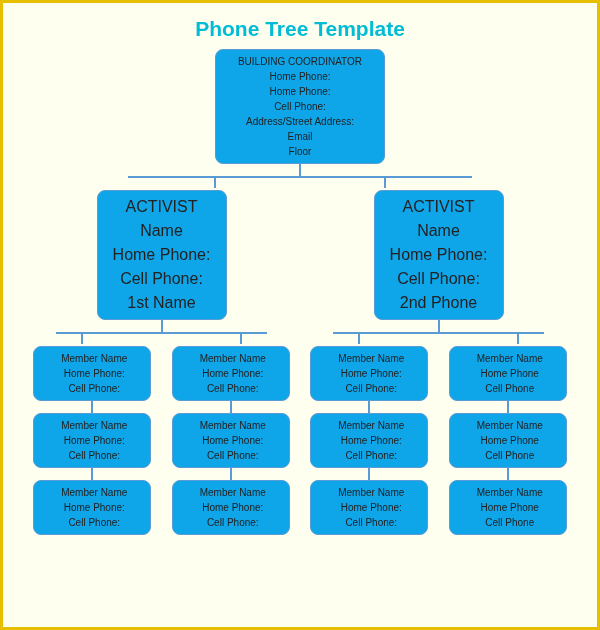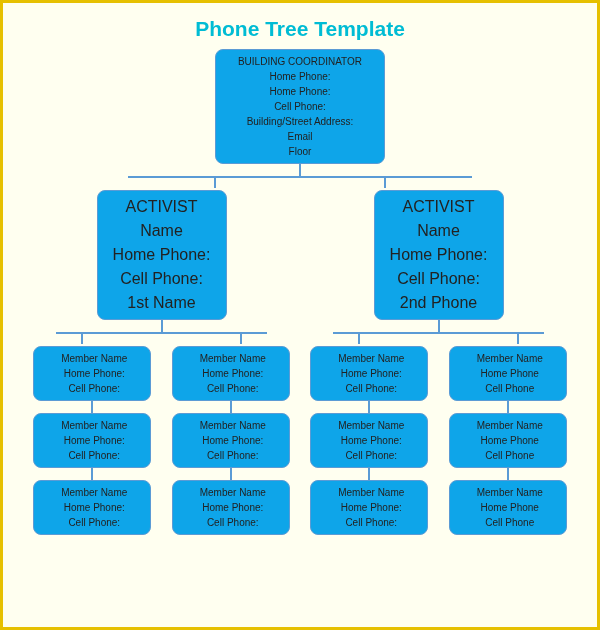--- a/index.html
+++ b/index.html
@@ -76,21 +76,21 @@
 
 <h1>Phone Tree Template</h1>
 
 <div class="org-chart">
 
   <div class="node root">
     <span>BUILDING COORDINATOR</span><br>
     <span>Home Phone:</span><br>
     <span>Home Phone:</span><br>
     <span>Cell Phone:</span><br>
-    <span>Building/Street Address:</span><br>
+    <span>Address/Street Address:</span><br>
     <span>Email</span><br>
     <span>Floor</span>
   </div>
 
   <div style="display:flex;flex-direction:column;align-items:center;width:100%;">
     <div class="down-line"></div>
 
     <div style="display:flex;width:60%;height:2px;background:#5b9bd5;position:relative;">
       <div style="position:absolute;left:25%;top:0;width:2px;height:12px;background:#5b9bd5;"></div>
       <div style="position:absolute;right:25%;top:0;width:2px;height:12px;background:#5b9bd5;"></div>

